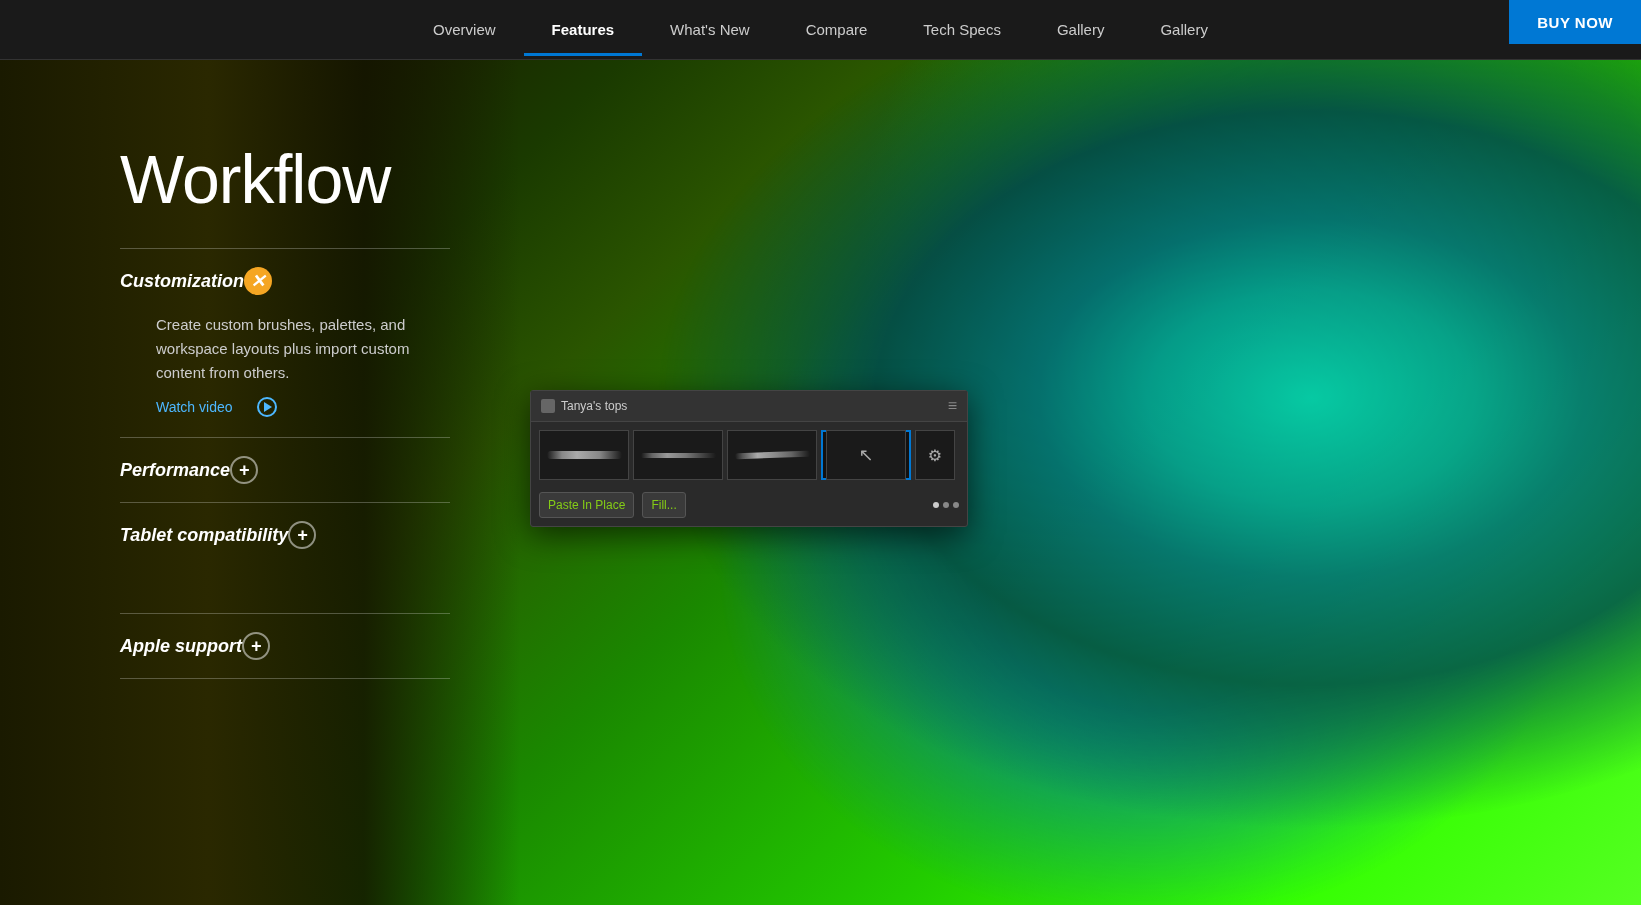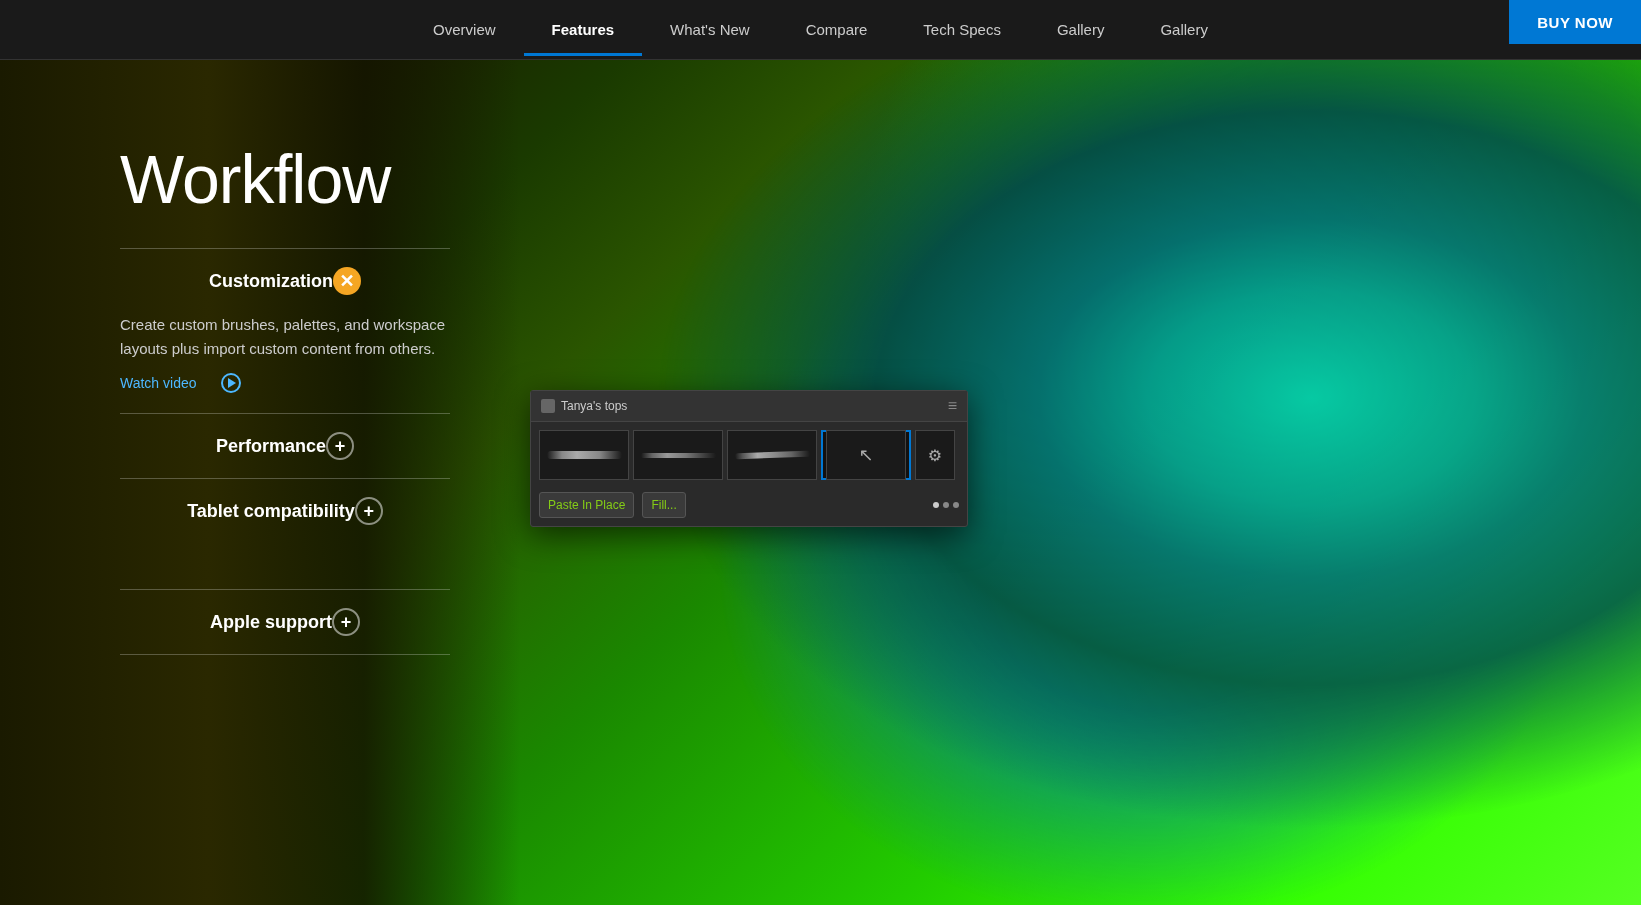--- a/index.html
+++ b/index.html
@@ -62,35 +62,35 @@
     .section-title {
       font-size: 68px; font-weight: 300; color: #fff; margin-bottom: 30px;
       letter-spacing: -1px;
     }
     .accordion { margin-top: 10px; }
     .accordion-item {
       border-top: 1px solid rgba(255,255,255,0.25);
     }
     .accordion-item:last-child { border-bottom: 1px solid rgba(255,255,255,0.25); margin-top: 46px; }
     .accordion-header {
-      display: flex; align-items: center; justify-content: center;
-      padding: 18px 0; cursor: pointer;
+      display: flex; align-items: center; justify-content: flex-start;
+      padding: 18px 0; cursor: pointer; font-style: italic;
     }
     .accordion-header-label {
       font-size: 18px; font-weight: 600; color: #fff;
     }
     .accordion-icon {
       width: 28px; height: 28px; border-radius: 50%;
       display: flex; align-items: center; justify-content: center;
       font-size: 18px; font-weight: 700; flex-shrink: 0;
     }
     .accordion-icon.close { background: #f5a623; color: #fff; }
     .accordion-icon.open { border: 2px solid rgba(255,255,255,0.5); color: #fff; }
 
-    .accordion-body { padding: 0 0 20px 0; }
+    .accordion-body { padding: 0 0 20px 0; margin-left: 36px; }
     .accordion-body p {
       font-size: 15px; color: #ccc; line-height: 1.6; margin-bottom: 12px;
     }
     .watch-link {
       color: #4db8ff; font-size: 14px; text-decoration: none; display: flex; align-items: center; gap: 24px; cursor: pointer;
     }
     .play-icon {
       width: 20px; height: 20px; border-radius: 50%; border: 2px solid #4db8ff;
       display: flex; align-items: center; justify-content: center; flex-shrink: 0;
     }

